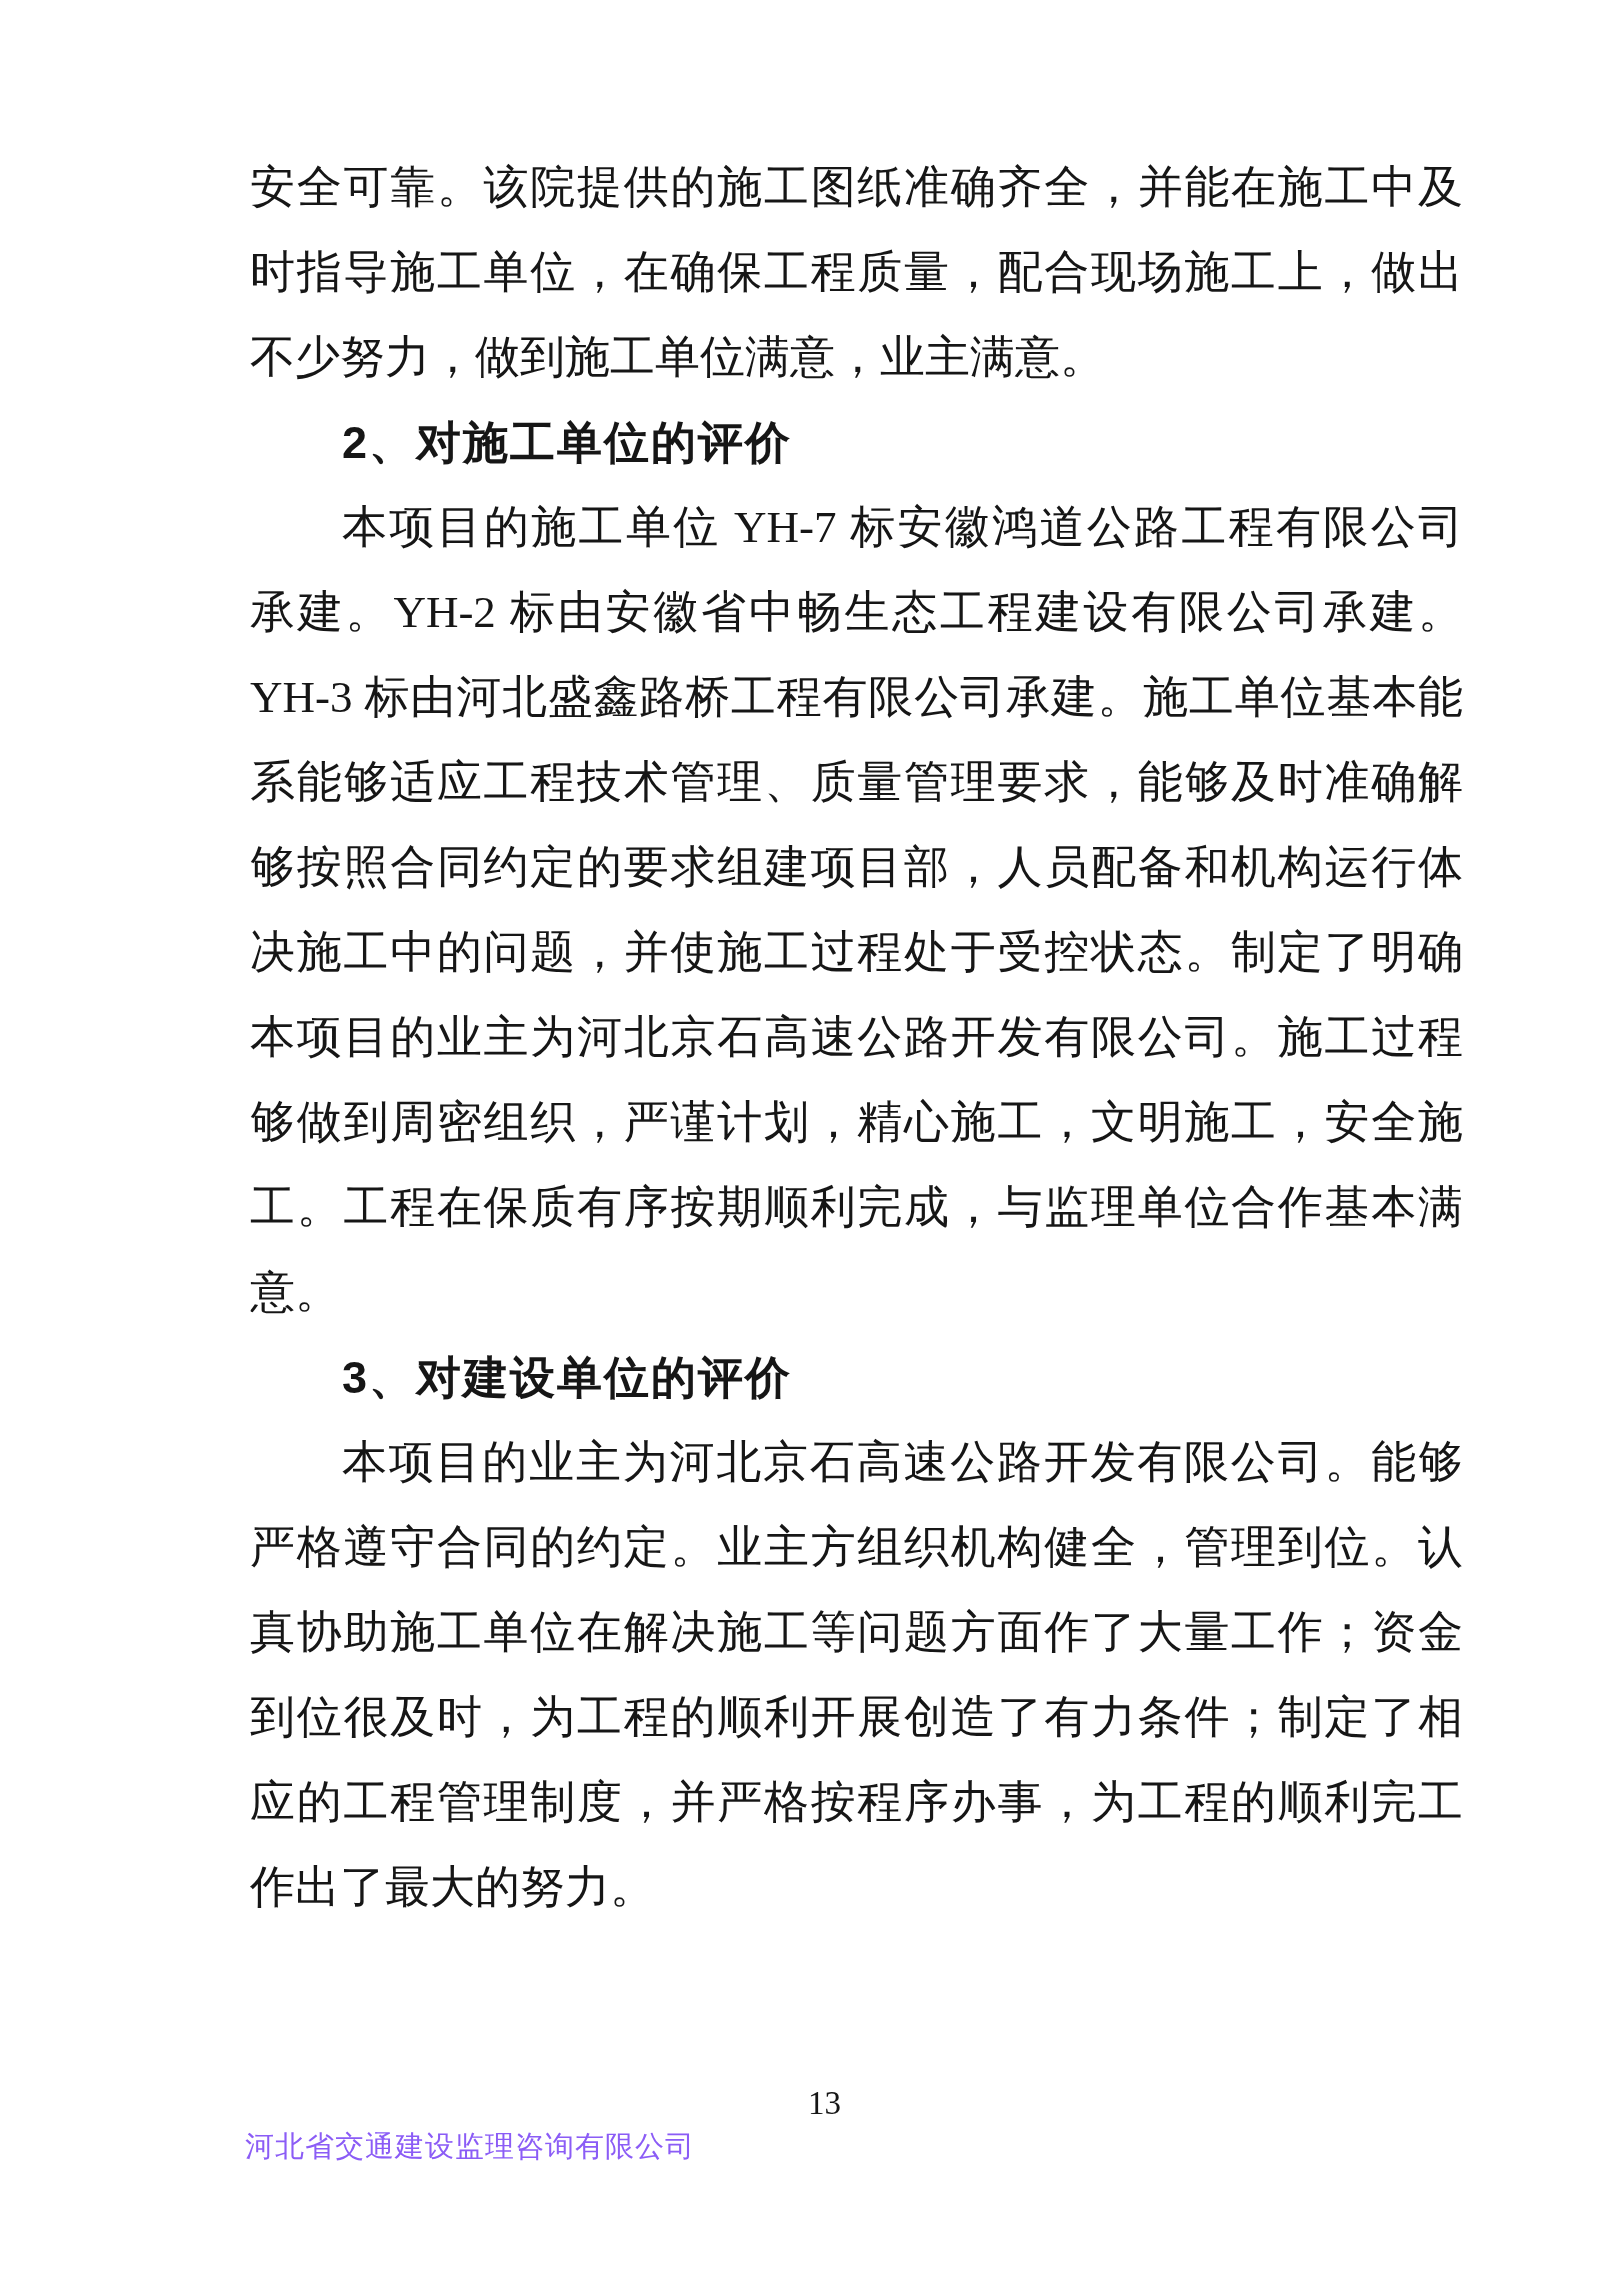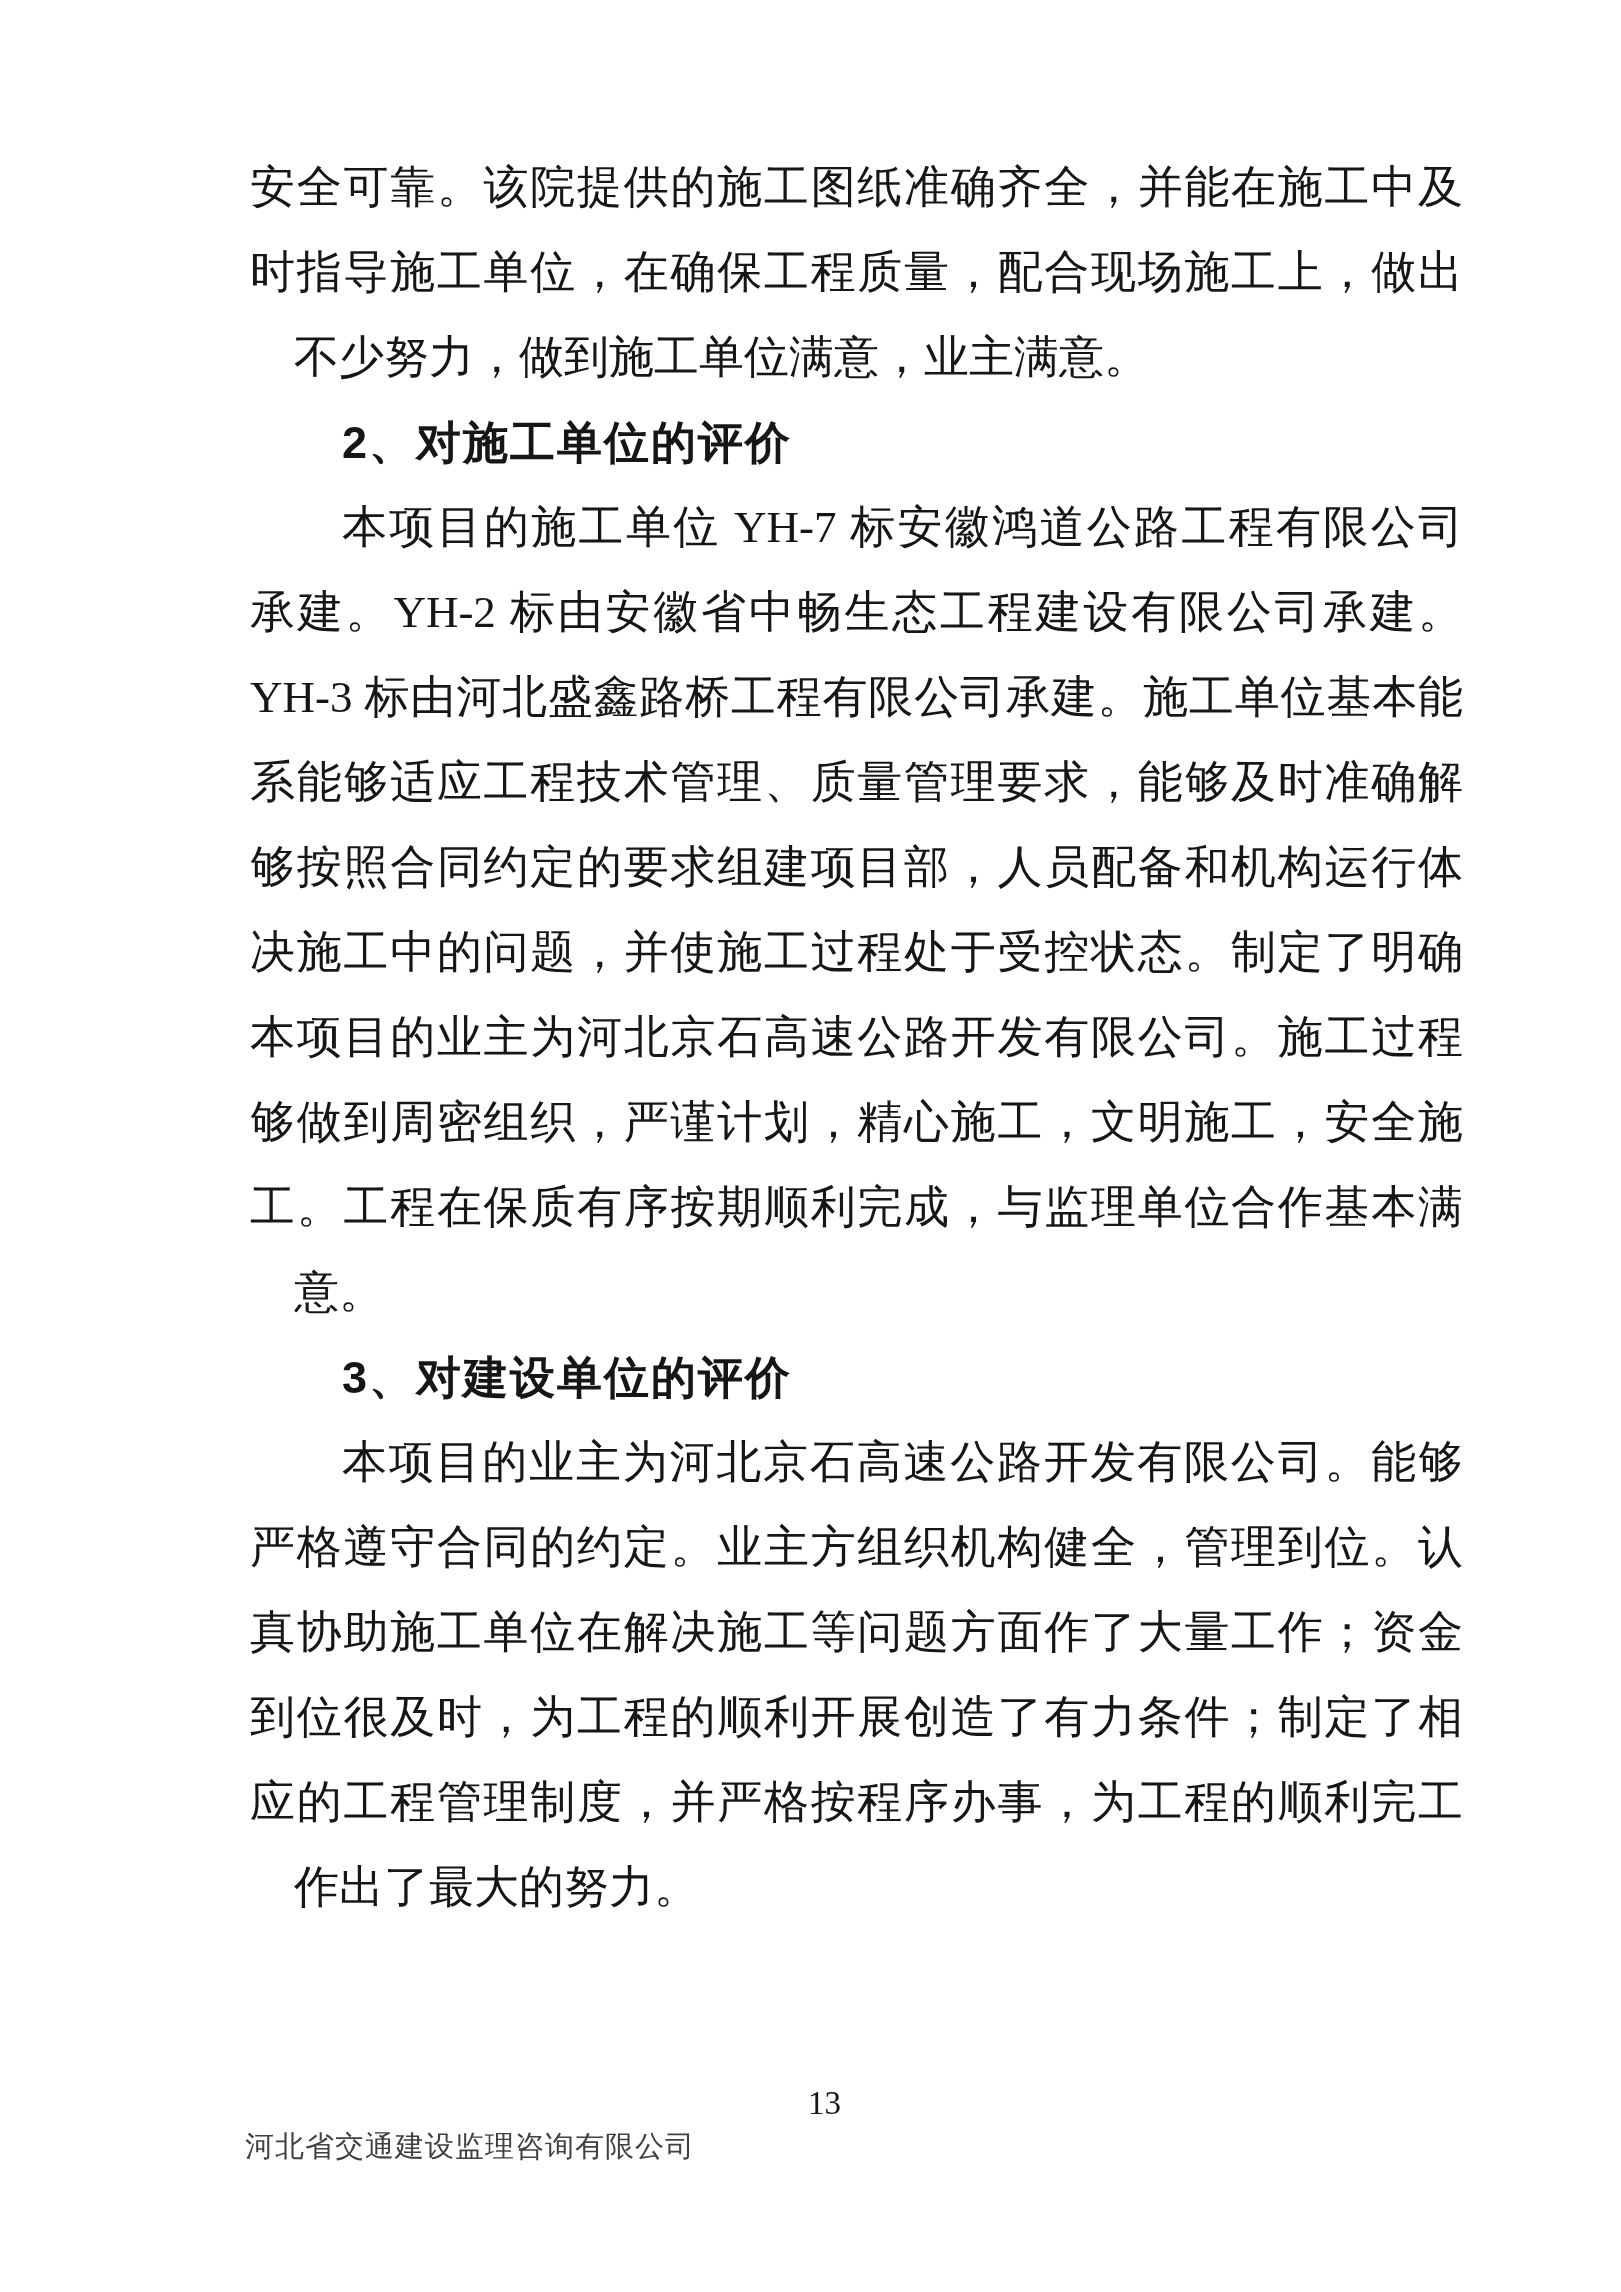--- a/index.html
+++ b/index.html
@@ -24,21 +24,20 @@
     line-height: 85px;
     height: 85px;
     overflow: hidden;
     text-align: justify;
     text-align-last: justify;
     color: #161616;
   }
   .line.last {
     text-align: center;
     text-align-last: left;
-    margin-left: 44px;
   }
   .line.indent {
     padding-left: 92px;
   }
   .line.heading {
     font-family: Liberation Sans, sans-serif;
     font-weight: bold;
     text-align: left;
     text-align-last: left;
     letter-spacing: 2px;
@@ -53,21 +52,21 @@
     line-height: 39px;
     color: #161616;
   }
   .footer-text {
     position: absolute;
     left: 245px;
     top: 2127px;
     font-size: 29px;
     line-height: 39px;
     letter-spacing: 1px;
-    color: #404040;
+    color: #8b5cf6;
   }
 </style>
 </head>
 <body>
 
 <div class="page">
   <div class="doc-body">
     <div class="line">安全可靠。该院提供的施工图纸准确齐全，并能在施工中及</div>
     <div class="line">时指导施工单位，在确保工程质量，配合现场施工上，做出</div>
     <div class="line last">不少努力，做到施工单位满意，业主满意。</div>

